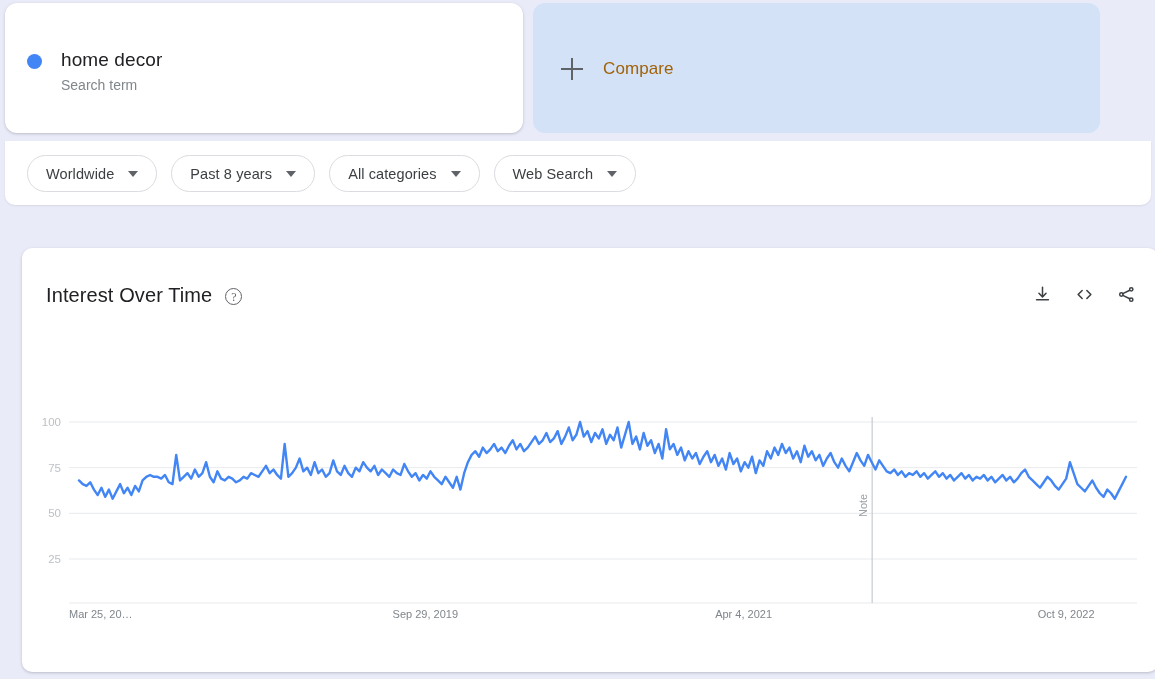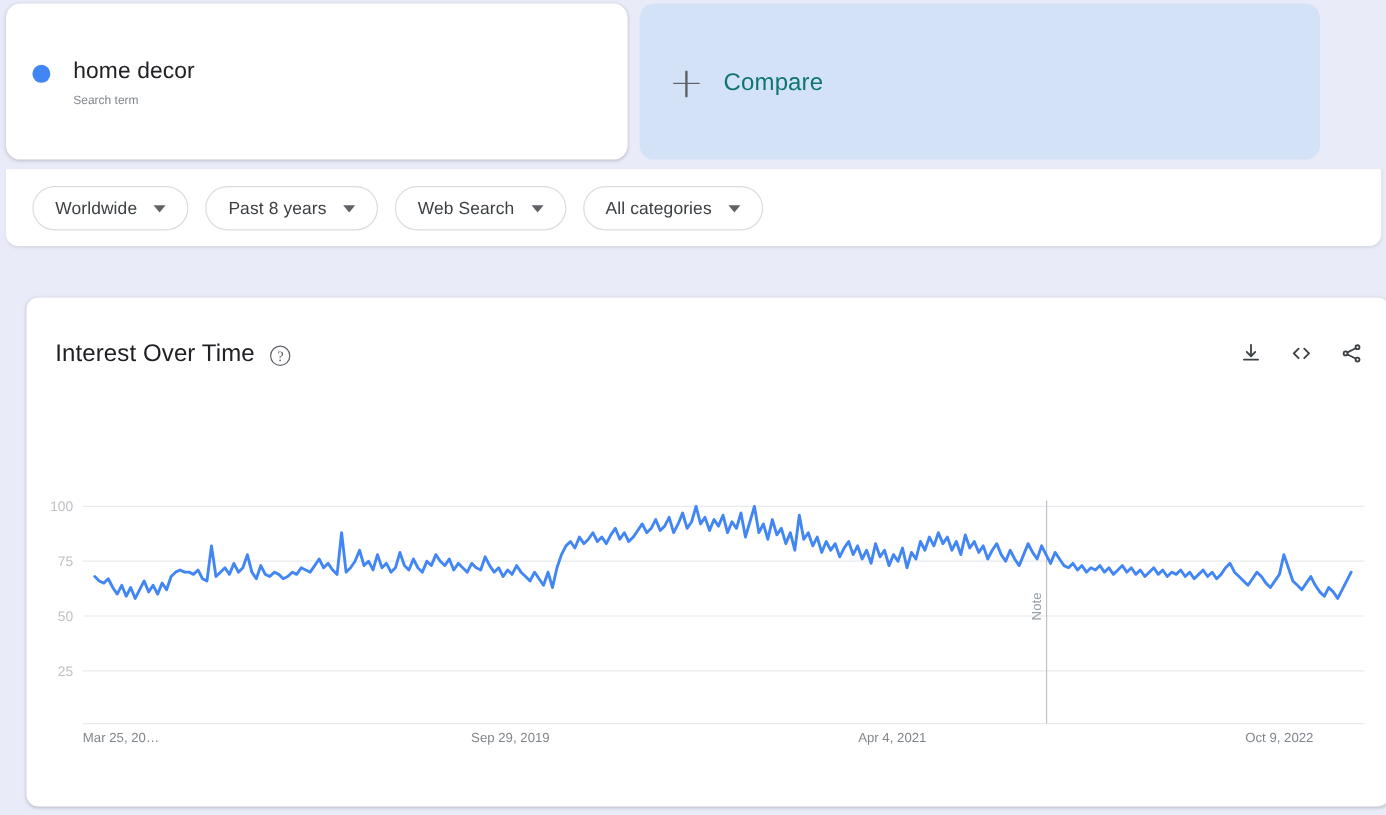--- a/index.html
+++ b/index.html
@@ -33,42 +33,42 @@
     width: 15px; height: 15px; border-radius: 50%;
     background: #4285f4; margin-top: 7px; margin-right: 19px;
     flex: 0 0 auto;
   }
   .term-texts { display: flex; flex-direction: column; }
   .term-title {
     font-size: 19px; color: #202124; line-height: 25px;
     letter-spacing: .1px;
   }
   .term-sub {
-    font-size: 10px; color: #80868b; margin-top: 4px; line-height: 18px;
+    font-size: 14px; color: #80868b; margin-top: 4px; line-height: 18px;
   }
   .compare-card {
     width: 567px; height: 130px;
     background: #d3e2f7;
     border-radius: 12px;
     position: relative;
     cursor: pointer;
   }
   .compare-inner {
     position: absolute; left: 28px; top: 55px;
     display: flex; align-items: center;
   }
   .plus-icon {
     width: 22px; height: 22px; position: relative; margin-right: 20px;
   }
   .plus-icon::before, .plus-icon::after {
     content: ""; position: absolute; background: #5f6368;
   }
   .plus-icon::before { left: 0; top: 10px; width: 22px; height: 1.6px; }
   .plus-icon::after { top: 0; left: 10px; height: 22px; width: 1.6px; }
-  .compare-label { font-size: 20px; color: #0f766e; letter-spacing: .1px; }
+  .compare-label { font-size: 17px; color: #a16207; letter-spacing: .1px; }
 
   
   .filter-bar {
     position: absolute; top: 141px; left: 5px;
     width: 1146px; height: 64px;
     background: #ffffff;
     border-radius: 0 0 10px 10px;
     box-shadow: 0 1px 2px rgba(60,64,67,.10);
   }
   .chips { position: absolute; left: 22px; top: 14px; display: flex; gap: 14px; }
@@ -158,26 +158,26 @@
         <span class="chip-label">Worldwide</span>
         <span class="caret"></span>
       </div>
 
       <div class="chip">
         <span class="chip-label">Past 8 years</span>
         <span class="caret"></span>
       </div>
 
       <div class="chip">
+        <span class="chip-label">All categories</span>
+        <span class="caret"></span>
+      </div>
+
+      <div class="chip">
         <span class="chip-label">Web Search</span>
-        <span class="caret"></span>
-      </div>
-
-      <div class="chip">
-        <span class="chip-label">All categories</span>
         <span class="caret"></span>
       </div>
 
     </div>
   </div>
 
   <div class="chart-card">
 
     <div class="chart-header">
       <div class="chart-title-wrap">

